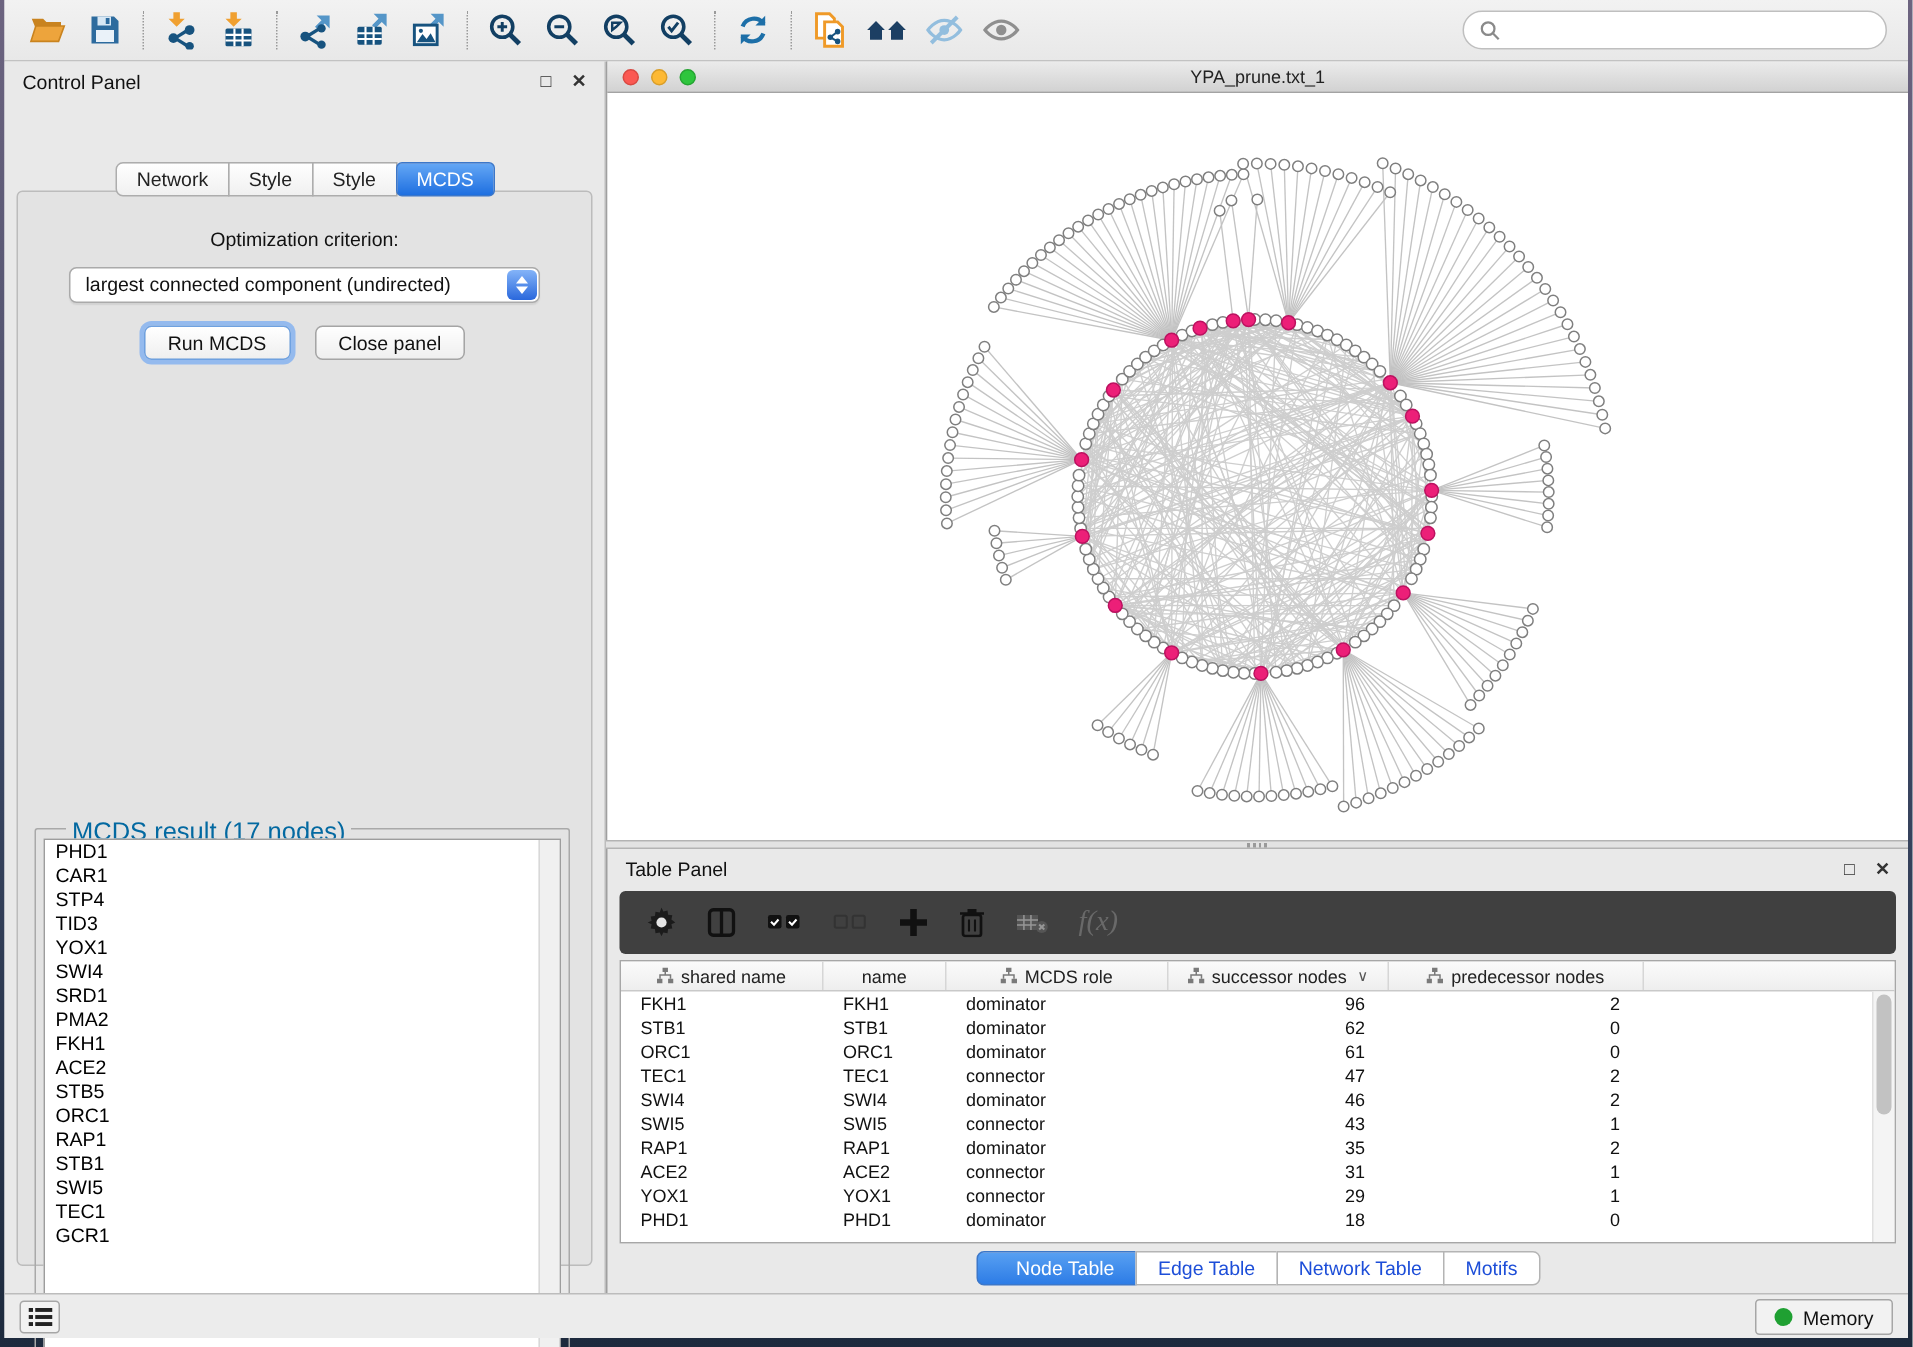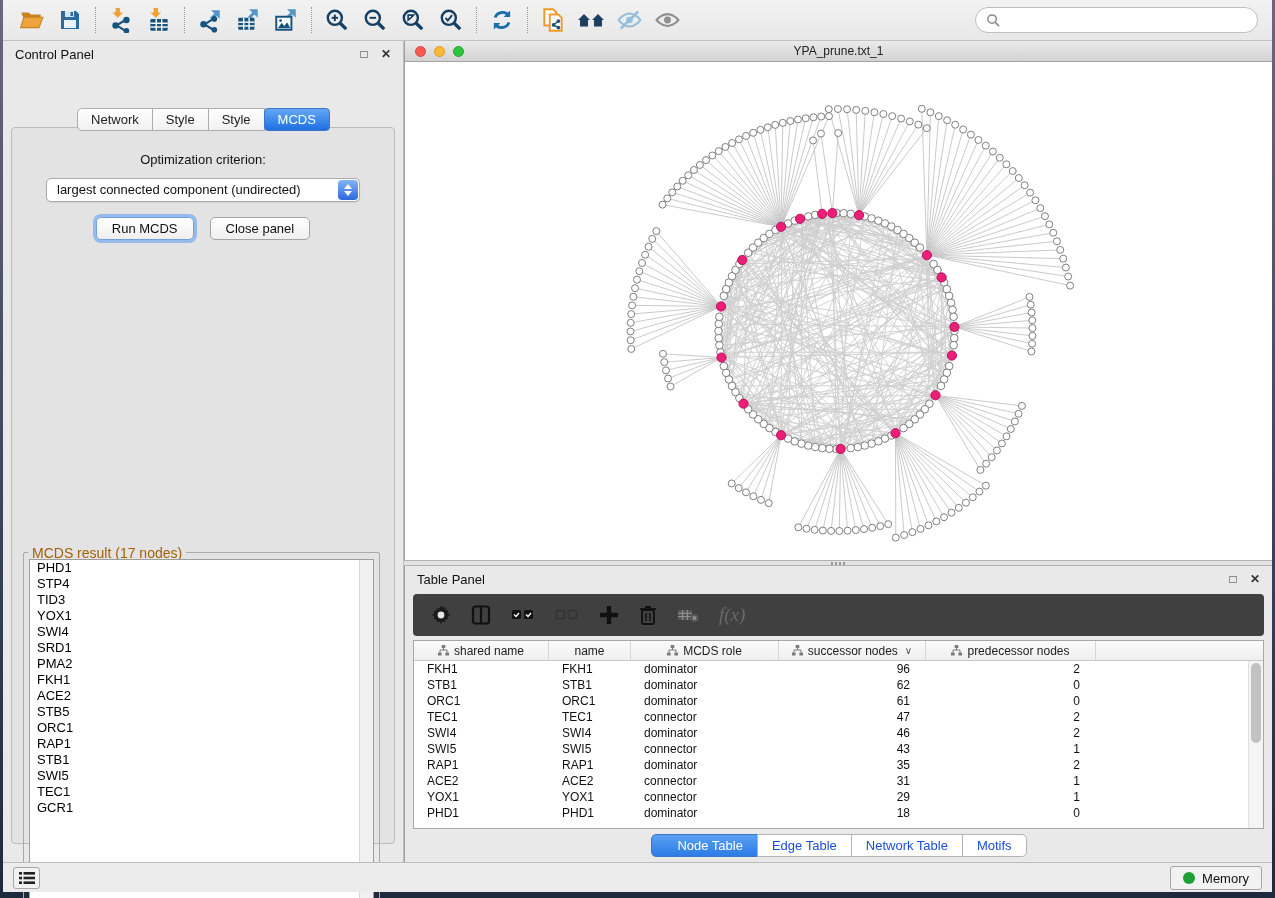--- a/index.html
+++ b/index.html
@@ -58,22 +58,22 @@
     border-right:4px solid transparent; }
   .dd-up { border-bottom:5px solid #fff; margin-bottom:2px; }
   .dd-down { border-top:5px solid #fff; }
   .btn-row { display:flex; justify-content:center; gap:16px; margin-top:15px; }
   .pbtn { font-size:13px; font-family:inherit; padding:3px 15px;
     background:linear-gradient(#ffffff,#efefef); border:1px solid #a5a5a5;
     border-radius:5px; color:#111; }
   .pbtn.focus { box-shadow:0 0 0 3px rgba(106,165,245,.65); border-color:#6fa1e0; }
   .mcds-box { position:absolute; left:11px; right:14px; top:424px; height:372px;
     border:1px solid #a9a9a9; border-radius:2px; }
-  .mcds-legend { position:absolute; top:-8px; left:4px; background:#e3e3e3;
-    padding:0 4px; font-size:14px; color:#a16207; }
+  .mcds-legend { position:absolute; top:-8px; left:20px; background:#e3e3e3;
+    padding:0 4px; font-size:17px; color:#0369a1; }
   .mcds-list { position:absolute; inset:6px 5px 5px 5px; background:#fff;
     border:1px solid #9d9d9d; overflow:hidden; }
   .mcds-scroll { position:absolute; right:0; top:0; bottom:0; width:14px;
     background:#f0f0f0; border-left:1px solid #d8d8d8; }
   .mcds-item { font-size:13px; line-height:16px; padding-left:7px; color:#000; }
 
   
   .right-col { flex:1; display:flex; flex-direction:column; min-width:0; }
 
   .network-window { height:519px; flex:none; position:relative;
@@ -339,20 +339,21 @@
         </div>
         <div class="btn-row">
           <button class="pbtn focus">Run MCDS</button>
           <button class="pbtn">Close panel</button>
         </div>
         <div class="mcds-box">
           <div class="mcds-legend">MCDS result (17 nodes)</div>
           <div class="mcds-list">
             <div>
                 <div class="mcds-item">PHD1</div>
+                <div class="mcds-item">CAR1</div>
                 <div class="mcds-item">STP4</div>
                 <div class="mcds-item">TID3</div>
                 <div class="mcds-item">YOX1</div>
                 <div class="mcds-item">SWI4</div>
                 <div class="mcds-item">SRD1</div>
                 <div class="mcds-item">PMA2</div>
                 <div class="mcds-item">FKH1</div>
                 <div class="mcds-item">ACE2</div>
                 <div class="mcds-item">STB5</div>
                 <div class="mcds-item">ORC1</div>

